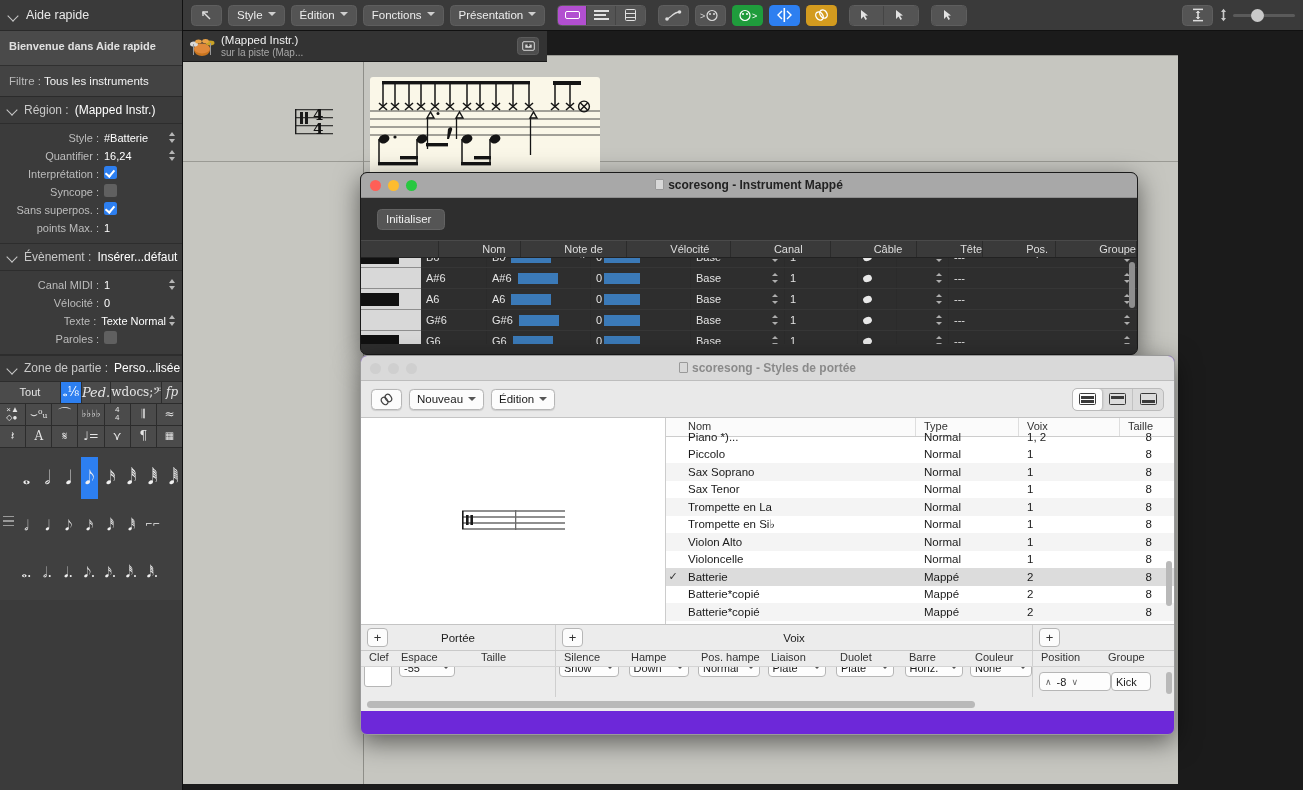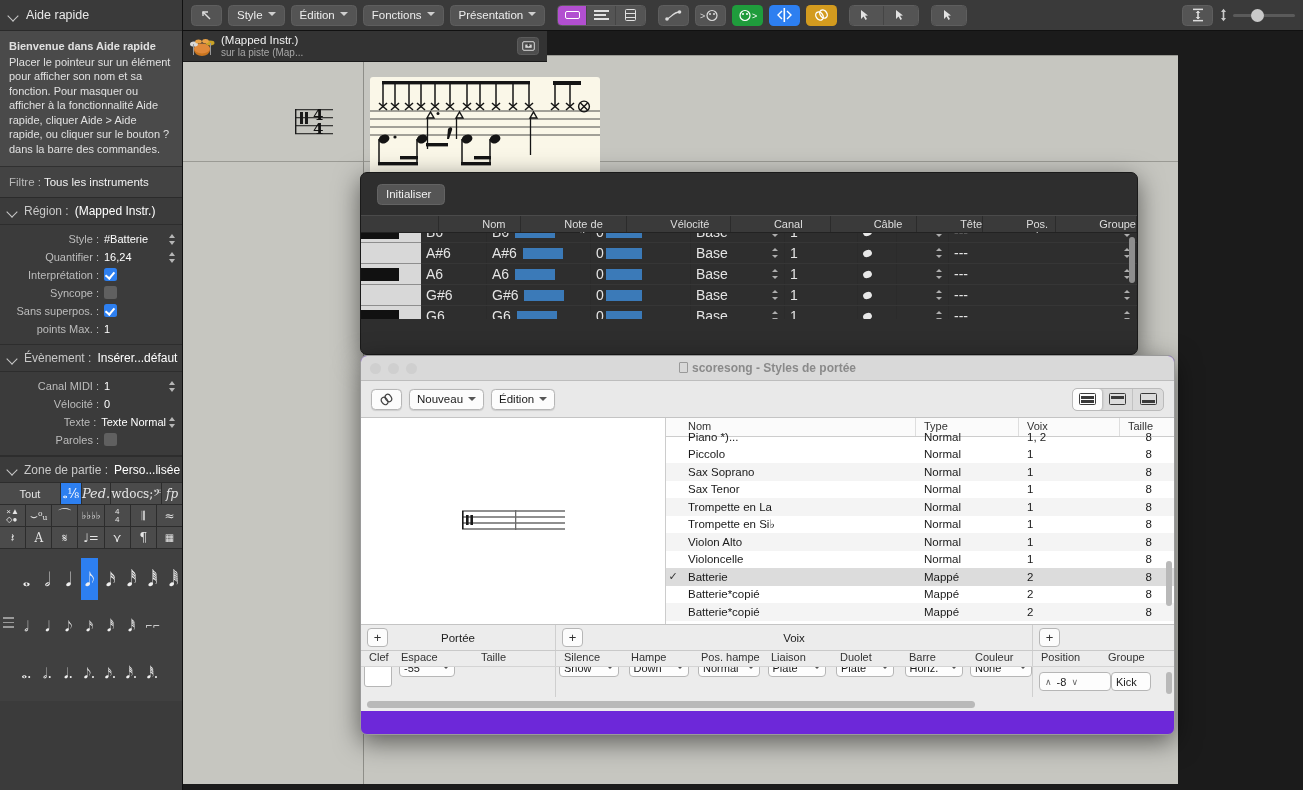--- a/index.html
+++ b/index.html
@@ -227,21 +227,21 @@
     height: 21px; background: #555; border: 0.5px solid #636363; border-radius: 4.5px;
     color: #f0f0f0; font-size: 11.5px; display: flex; align-items: center; gap: 5px;
     padding: 0 8px;
   }
   .mt-head {
     display: flex; height: 18px; background: #3a3a3a; font-size: 11px; color: #dedede;
     border-top: 0.5px solid #4a4a4a; border-bottom: 0.5px solid #222;
   }
   .mt-head > div { border-right: 1px solid #2b2b2b; padding-left: 5px; padding-top: 2px; margin-left: 38px; }
   .mt-body { position: relative; height: 86px; overflow: hidden; background: #2e2e2e; }
-  .mt-row { display: flex; height: 21px; font-size: 14px; color: #e4e4e4; border-bottom: 1px solid #363636; }
+  .mt-row { display: flex; height: 21px; font-size: 11px; color: #e4e4e4; border-bottom: 1px solid #363636; }
   .mt-row > div { border-right: 1px solid #2b2b2b; padding-left: 5px; display: flex; align-items: center; }
   .vel-bar { height: 11px; background: #3b7ab8; }
   .vel-track { background: #3a3a3a; height: 11px; }
   .notehead-ico { width: 9px; height: 7px; background: #e8e8e8; border-radius: 50%; transform: rotate(-20deg); }
   .mini-step { width: 8px; height: 12px; position: relative; margin-left: auto; margin-right: 4px; }
   .mini-step::before, .mini-step::after {
     content:""; position:absolute; left:0; border-left: 3px solid transparent;
     border-right: 3px solid transparent;
   }
   .mini-step::before { top:1px; border-bottom: 3.5px solid #aeaeae; }
@@ -325,21 +325,20 @@
 
   <div class="inspector">
 
     <div class="insp-header">
       <span class="chev"></span>
       <span class="ttl">Aide rapide</span>
     </div>
 
     <div class="help-box">
       <b>Bienvenue dans Aide rapide</b>
-      <span>Placer le pointeur sur un élément pour afficher son nom et sa fonction. Pour masquer ou afficher à la fonctionnalité Aide rapide, cliquer Aide &gt; Aide rapide, ou cliquer sur le bouton ? dans la barre des commandes.</span>
     </div>
 
     <div class="filter-row">
       <span class="lbl">Filtre :</span>
       <span class="val">Tous les instruments</span>
     </div>
 
     <div class="sect-head">
       <span class="chev"></span>
       <span class="lbl">Région :</span>
@@ -830,20 +829,30 @@
         <svg width="13" height="10" viewBox="0 0 13 10">
           <rect x="0.7" y="0.7" width="11.6" height="8.6" rx="1.3" stroke="#d6d6d6" stroke-width="1" fill="none"></rect>
           <rect x="3.3" y="3.6" width="6.4" height="3.2" fill="#d6d6d6"></rect>
           <path d="M6.5 2.3 L6.5 5 M5.2 3.9 L6.5 5.2 L7.8 3.9" stroke="#2e2e2e" stroke-width="0.9" fill="none"></path>
         </svg>
       </div>
     </div>
   </div>
 
   <div class="win win-mapped">
+    <div class="tbar-dark">
+      <div class="tl">
+        <i class="r"></i>
+        <i class="y"></i>
+        <i class="g"></i>
+      </div>
+      <div class="win-title">
+        <span class="docico"></span><span>scoresong - Instrument Mappé</span>
+      </div>
+    </div>
 
     <div class="mapped-tool">
       <div class="init-btn">
         <span>Initialiser</span>
         <span class="cd"></span>
       </div>
     </div>
 
     <div class="mt-head">
       <div style="width:60px"></div>

